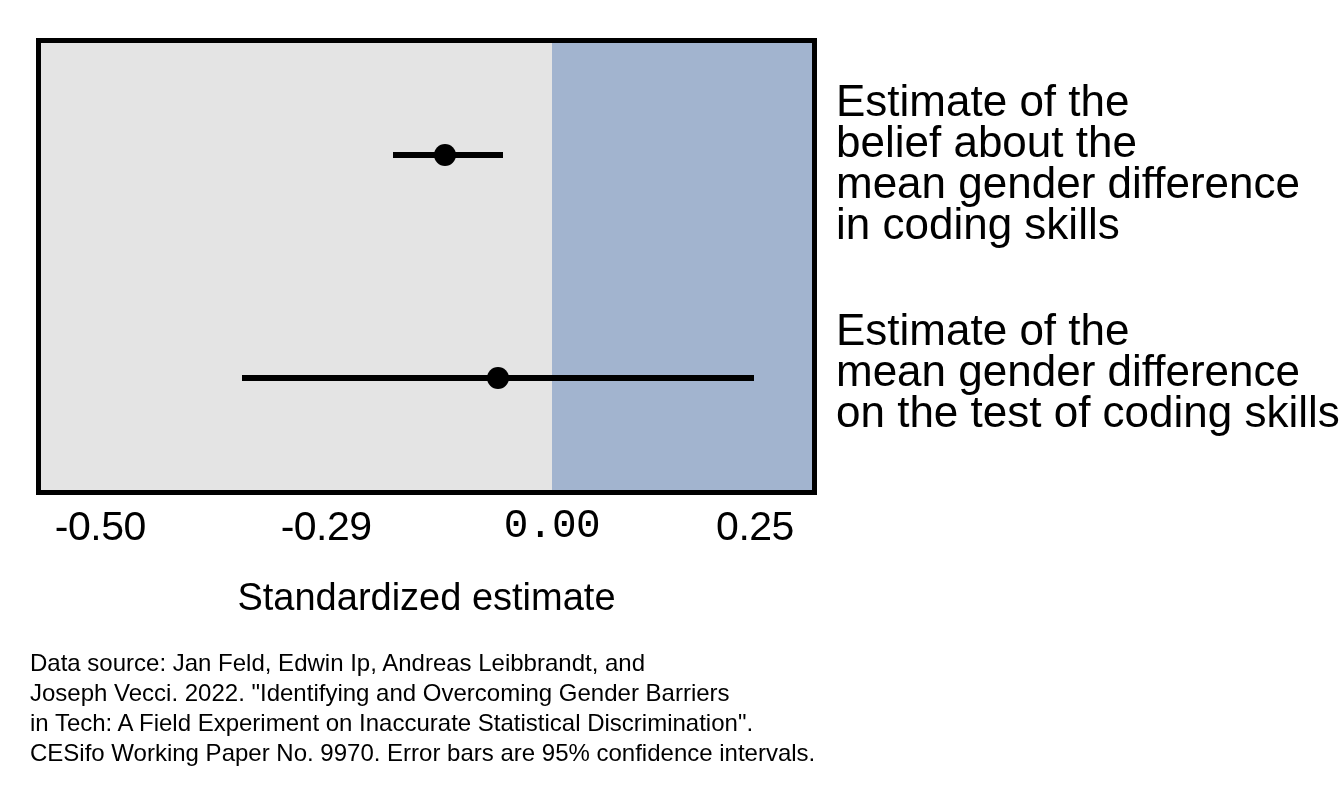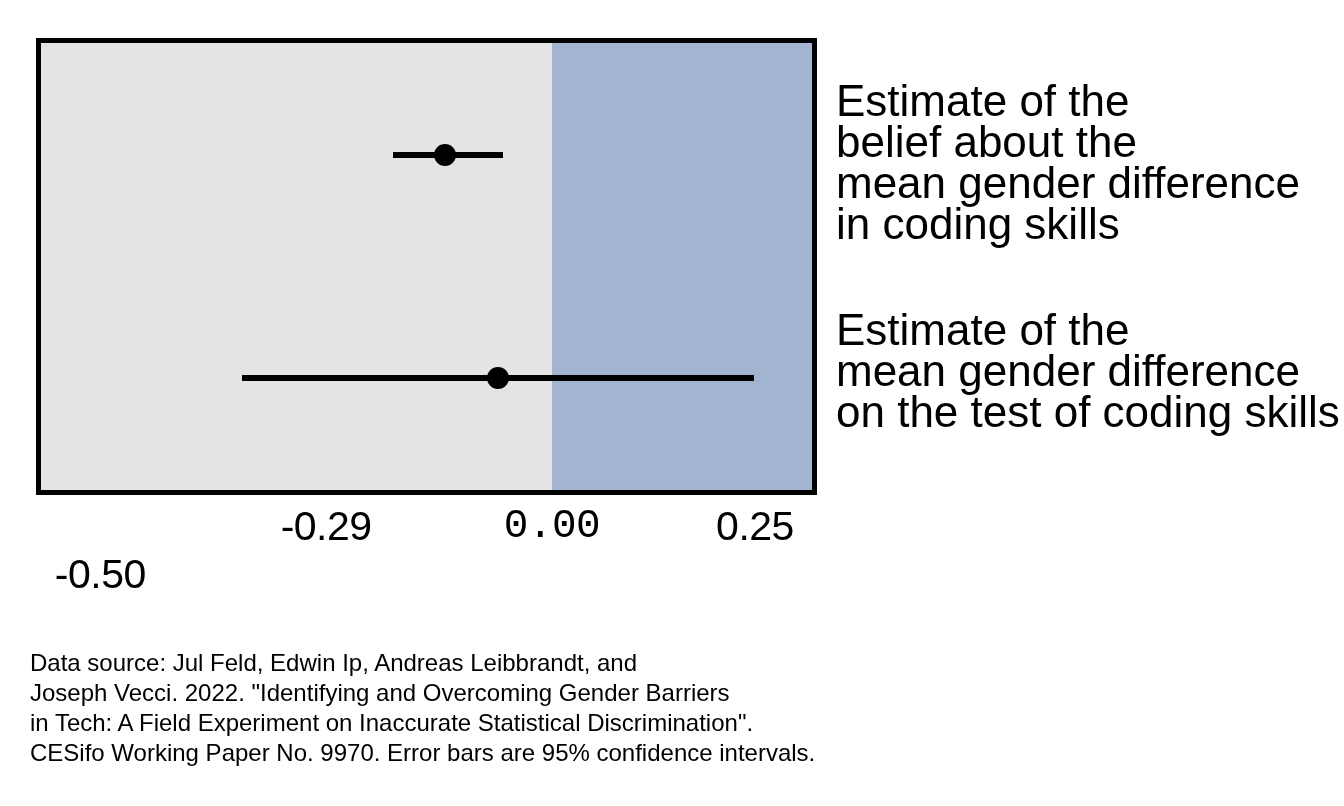--- a/index.html
+++ b/index.html
@@ -104,32 +104,33 @@
 <div id="figure">
 
   <div id="panel" style="background: rgb(228, 228, 228);">
     <div id="panel-shade-pos" style="left: 510.989px; width: 260.011px; background: rgb(162, 180, 207);"></div>
     <div class="errorbar" id="errorbar-0" style="left: 351.982px; width: 110.22px; top: 108.75px; background: rgb(0, 0, 0);"></div>
     <div class="errorbar" id="errorbar-1" style="left: 201.107px; width: 512.253px; top: 332.25px; background: rgb(0, 0, 0);"></div>
     <div class="point" id="point-0" style="left: 393.382px; top: 100.75px; background: rgb(0, 0, 0);"></div>
     <div class="point" id="point-1" style="left: 445.782px; top: 324.25px; background: rgb(0, 0, 0);"></div>
   </div>
 
-  <div class="tick-label" id="tick-0" style="left: 100.266px; margin-top: 48px;">-0.50</div>
+  <div class="tick-label" id="tick-0" style="left: 100.266px;">-0.50</div>
   <div class="tick-label" id="tick-1" style="left: 326.127px;">-0.29</div>
   <div class="tick-label" id="tick-2" style="left: 551.989px; font-family: Liberation Mono, monospace;">0.00</div>
   <div class="tick-label" id="tick-3" style="left: 755px;">0.25</div>
 
+  <div id="x-axis-title">Standardized estimate</div>
 
   <div class="row-label" id="row-label-0">Estimate of the
 belief about the
 mean gender difference
 in coding skills</div>
   <div class="row-label" id="row-label-1">Estimate of the
 mean gender difference
 on the test of coding skills</div>
 
-  <div id="caption">Data source: Jul Feld, Edwin Ip, Andreas Leibbrandt, and
+  <div id="caption">Data source: Jan Feld, Edwin Ip, Andreas Leibbrandt, and
 Joseph Vecci. 2022. "Identifying and Overcoming Gender Barriers
 in Tech: A Field Experiment on Inaccurate Statistical Discrimination".
 CESifo Working Paper No. 9970. Error bars are 95% confidence intervals.</div>
 
 </div>
 
 </body></html>

